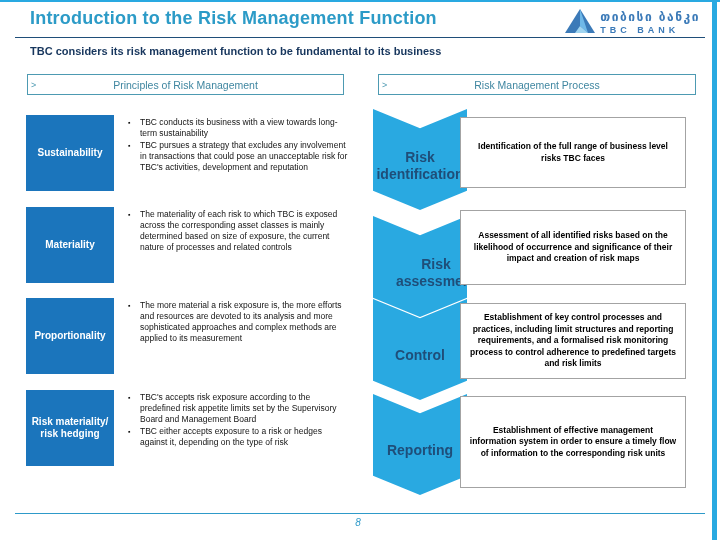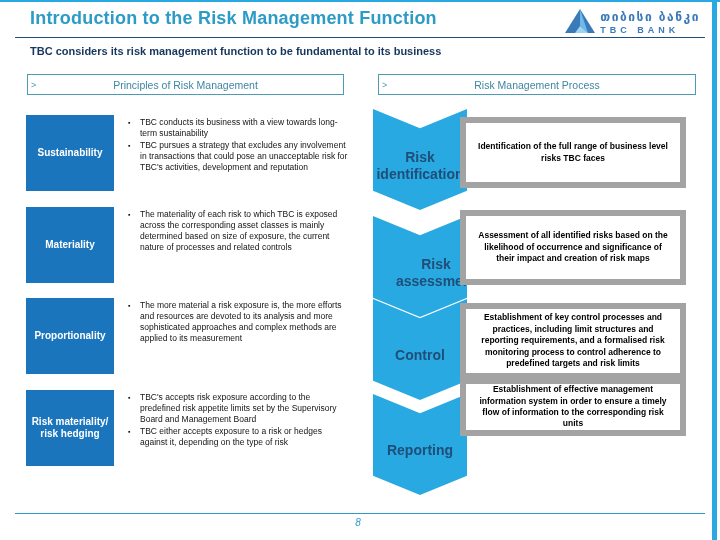--- a/index.html
+++ b/index.html
@@ -54,21 +54,21 @@
 
   .chevron{
     position:absolute;left:373px;width:94px;height:101px;background:#29a9e1;
     clip-path:polygon(0 0,50% 19%,100% 0,100% 81%,50% 100%,0 81%);
     display:flex;align-items:center;justify-content:center;
     box-sizing:border-box;padding-top:12px;
     text-align:center;color:#1f4e79;font-weight:700;font-size:14px;line-height:1.2;
   }
   .step-box{
     position:absolute;left:460px;width:226px;box-sizing:border-box;
-    border:6px solid #a3a3a3;background:#ffffff;
+    border:1px solid #a3a3a3;background:#ffffff;
     display:flex;align-items:center;justify-content:center;text-align:center;
     font-size:8.5px;font-weight:600;color:#000000;line-height:1.35;
     padding:2px 8px;
   }
 
   .footer-rule{position:absolute;left:15px;top:513px;width:690px;height:1px;background:#2e9ac9;}
   .page-number{
     position:absolute;left:0;top:517px;width:716px;text-align:center;
     font-size:10px;color:#2e9ac9;font-style:italic;
   }
@@ -172,18 +172,18 @@
 <div class="chevron" style="top:299px;">
   <span>Control</span>
 </div>
 <div class="step-box" style="top:303px;height:76px;">
   <span>Establishment of key control processes and practices, including limit structures and reporting requirements, and a formalised risk monitoring process to control adherence to predefined targets and risk limits</span>
 </div>
 
 <div class="chevron" style="top:394px;">
   <span>Reporting</span>
 </div>
-<div class="step-box" style="top:378px;height:58px;">
+<div class="step-box" style="top:396px;height:92px;">
   <span>Establishment of effective management information system in order to ensure a timely flow of information to the corresponding risk units</span>
 </div>
 
 <div class="footer-rule"></div>
 <div class="page-number">8</div>
 
 </body></html>

